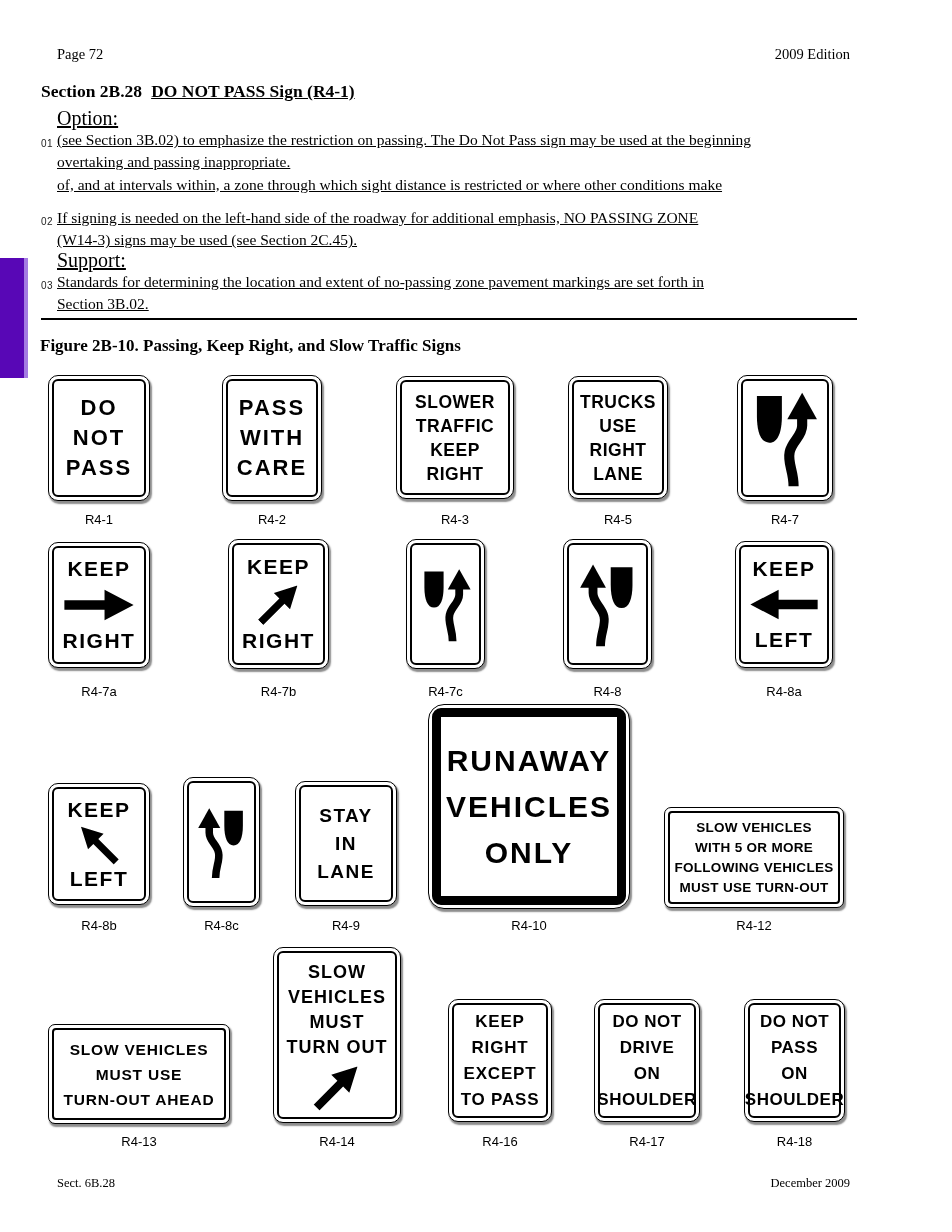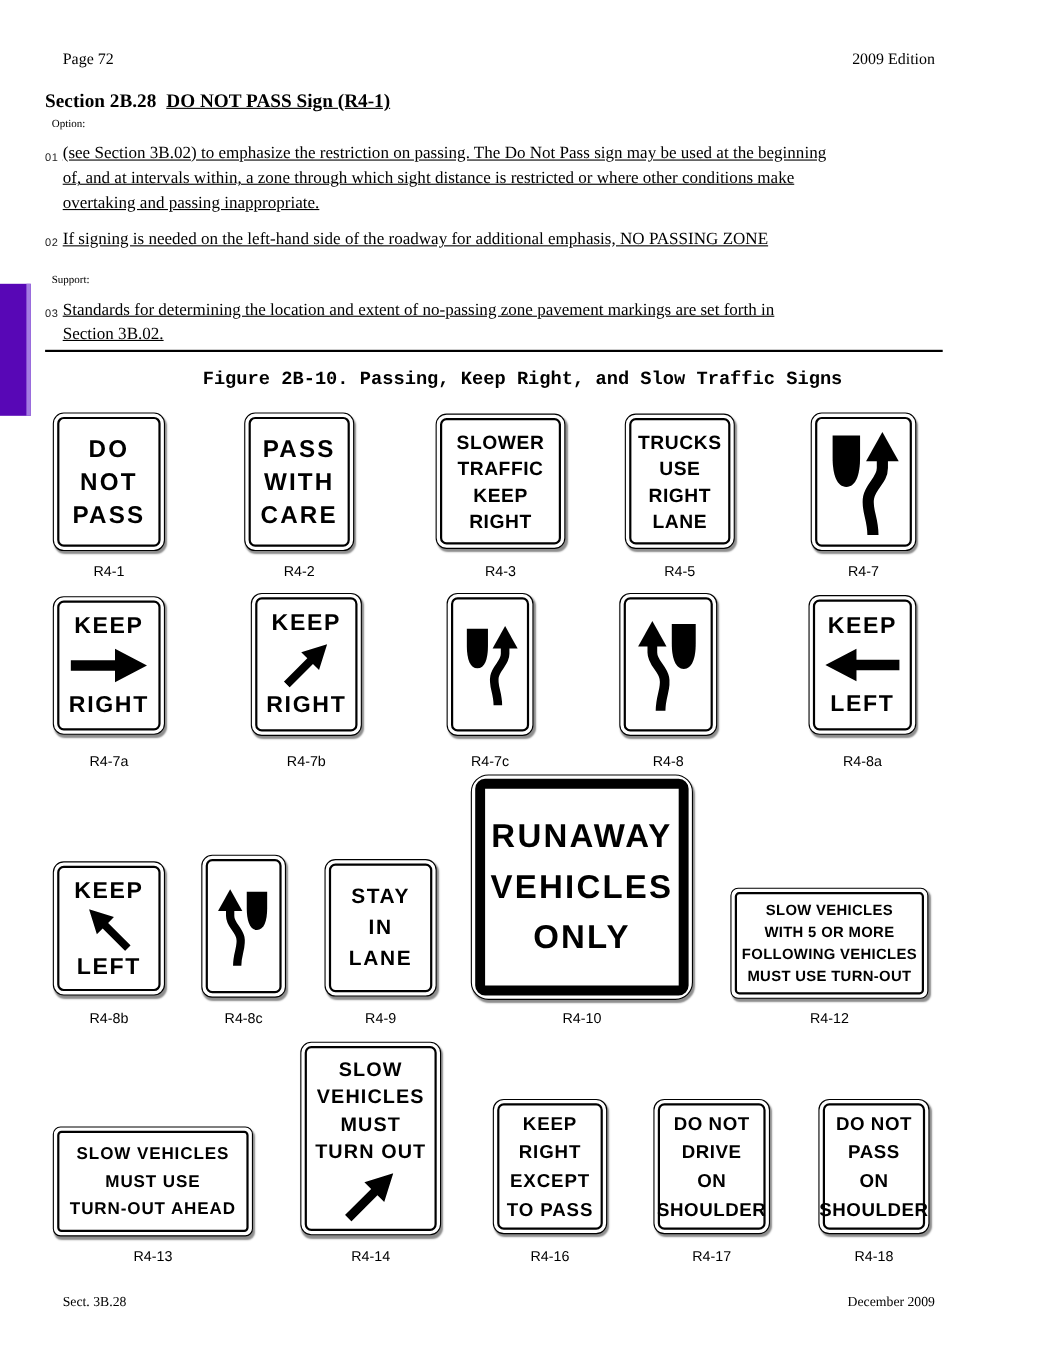--- a/index.html
+++ b/index.html
@@ -10,30 +10,30 @@
   .hdr-right{position:absolute;right:102px;top:46px;font-size:14.5px;}
   .ftr-left{position:absolute;left:57px;top:1176px;font-size:12.5px;}
   .ftr-right{position:absolute;right:102px;top:1176px;font-size:12.5px;}
 
   .section-tab{position:absolute;left:0;top:258px;width:24px;height:120px;
                background:#5807b6;border-right:4px solid #a47be2;}
 
   .sec-heading{position:absolute;left:41px;top:81px;font-size:17.5px;font-weight:bold;white-space:nowrap;}
   .sec-heading .t{text-decoration:underline;margin-left:9px;}
 
-  .blk-label{position:absolute;left:47px;font-size:10px;}
+  .blk-label{position:absolute;left:57px;font-size:20px;text-decoration:underline;}
   .para{position:absolute;left:57px;width:800px;font-size:15.5px;line-height:22.4px;text-decoration:underline;}
   .para > div:first-child{text-indent:31px;}
   .pnum{position:absolute;left:-16px;top:4px;font-family:"Liberation Sans",sans-serif;
         font-size:10px;color:#222;letter-spacing:.5px;}
 
   .rule{position:absolute;left:41px;top:318px;width:816px;height:2.4px;background:#000;}
 
-  .fig-title{position:absolute;left:40px;top:336px;width:870px;text-align:center;
-             font-family:Liberation Mono, monospace;font-weight:bold;font-size:17px;}
+  .fig-title{position:absolute;left:40px;top:336px;width:870px;
+             font-family:Liberation Serif, serif;font-weight:bold;font-size:17px;}
 
   .sign-wrap{position:absolute;}
   .sign{box-sizing:border-box;border:1.6px solid #000;border-radius:10px;background:#fff;
         padding:3px;box-shadow:1.5px 2.5px 1.5px rgba(0,0,0,.45);}
   .sign-inner{box-sizing:border-box;height:100%;border:2.8px solid #000;border-radius:6px;
         display:flex;flex-direction:column;align-items:center;justify-content:center;
         font-family:"Liberation Sans",sans-serif;font-weight:bold;white-space:nowrap;
         text-align:center;}
   .sign.thick{border-radius:16px;}
   .sign.thick .sign-inner{border-width:9px;border-radius:9px;}
@@ -43,42 +43,43 @@
   .arrow-box{display:flex;align-items:center;justify-content:center;}
   .rot-ur{transform:rotate(-45deg);}
   .rot-ul{transform:rotate(45deg);}
   svg{display:block;}
 </style>
 </head>
 <body>
 
 <div class="hdr-left">Page 72</div>
 <div class="hdr-right">2009 Edition</div>
-<div class="ftr-left">Sect. 3B.28</div>
+<div class="ftr-left">Sect. 6B.28</div>
 <div class="ftr-right">December 2009</div>
 
 <div class="section-tab"></div>
 
 <div class="sec-heading"><span class="n">Section 2B.28</span><span class="t">DO NOT PASS Sign (R4-1)</span></div>
 
 <div class="blk-label" style="top:107px">Option:</div>
 
 <div class="para" style="top:129px">
   <span class="pnum">01</span>
   <div>
       <div>(see Section 3B.02) to emphasize the restriction on passing.  The Do Not Pass sign may be used at the beginning</div>
+      <div>overtaking and passing inappropriate.</div>
       <div>of, and at intervals within, a zone through which sight distance is restricted or where other conditions make</div>
-      <div>overtaking and passing inappropriate.</div>
     </div>
 </div>
 
 <div class="para" style="top:207px">
   <span class="pnum">02</span>
   <div>
       <div>If signing is needed on the left-hand side of the roadway for additional emphasis, NO PASSING ZONE</div>
+      <div>(W14-3) signs may be used (see Section 2C.45).</div>
     </div>
 </div>
 
 <div class="blk-label" style="top:249px">Support:</div>
 
 <div class="para" style="top:271px">
   <span class="pnum">03</span>
   <div>
       <div>Standards for determining the location and extent of no-passing zone pavement markings are set forth in</div>
       <div>Section 3B.02.</div>

